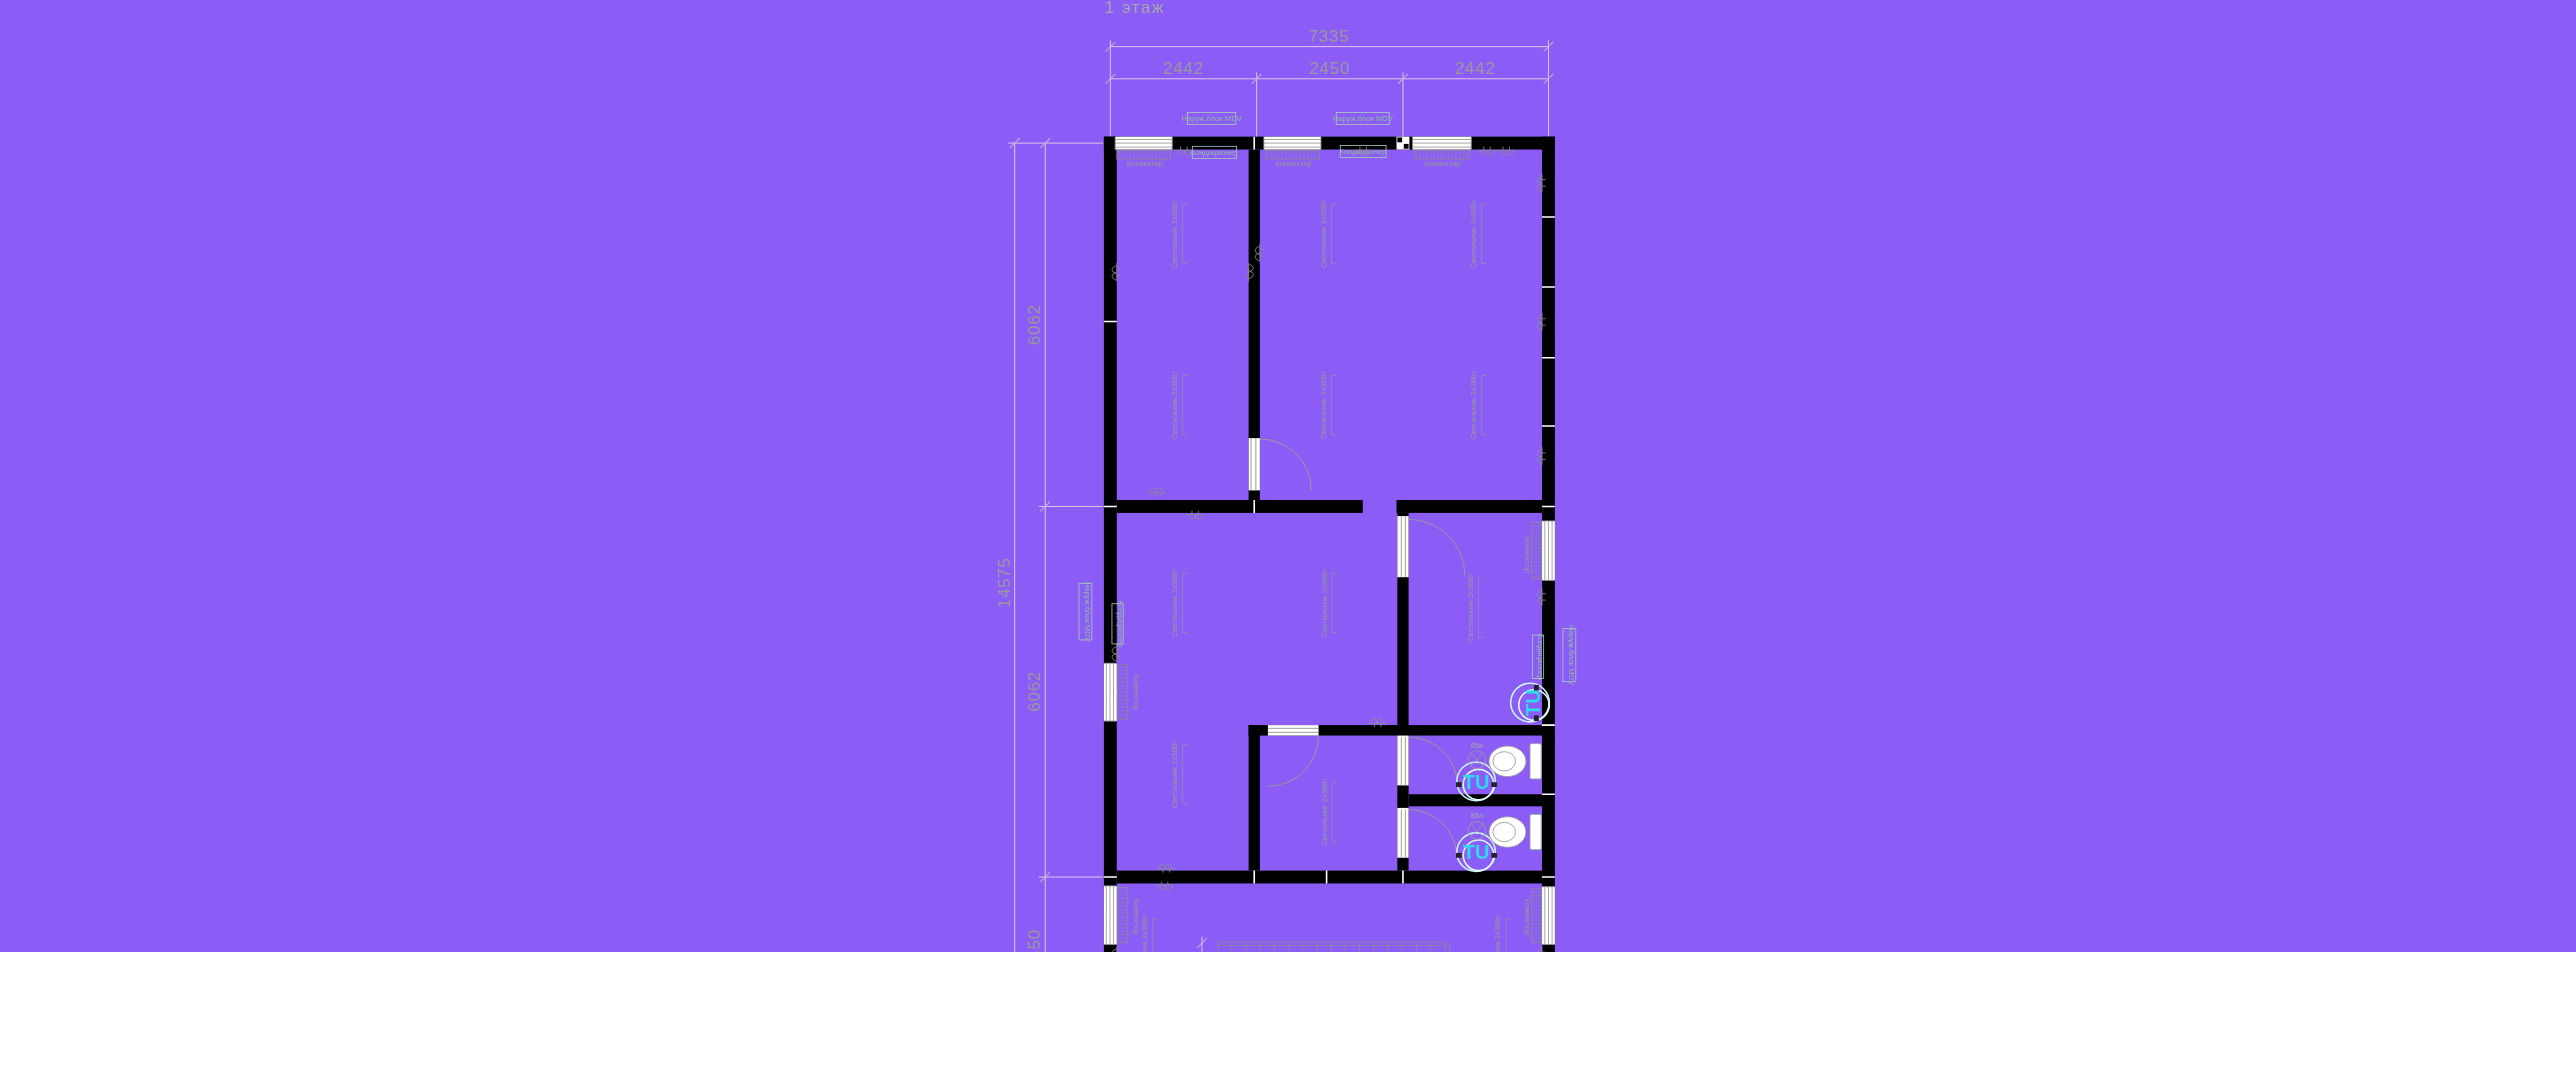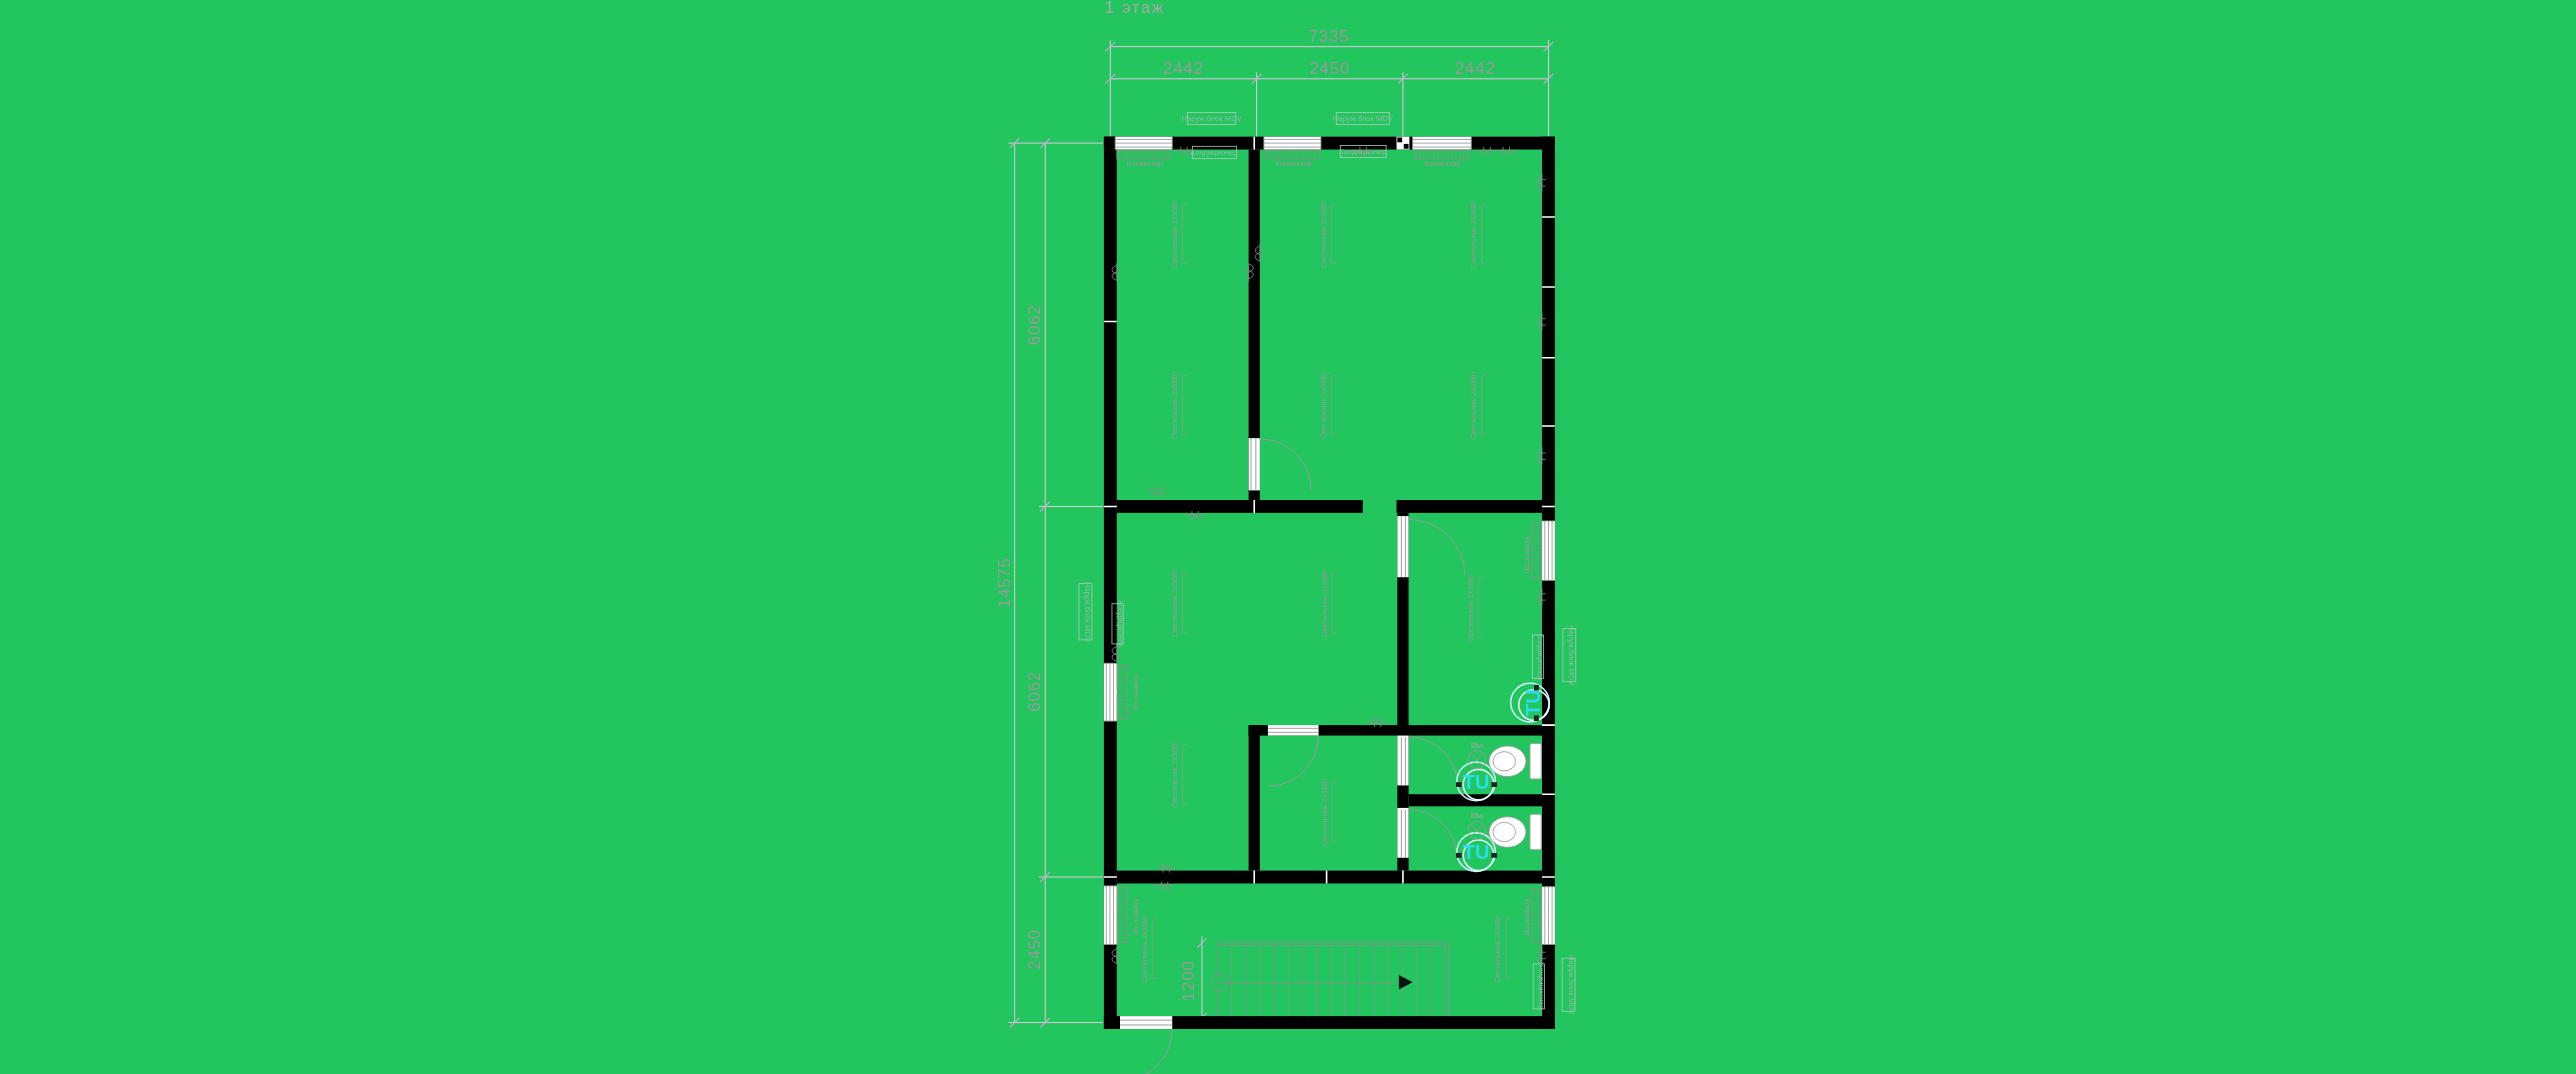--- a/index.html
+++ b/index.html
@@ -1,16 +1,16 @@
 <!DOCTYPE html>
 <html style="font-size:13px"><head>
 <meta charset="utf-8">
 <style>
   html,body{margin:0;padding:0;background:#fff;}
-  #stage{position:relative;width:2576px;height:1074px;background:#22c55e;overflow:hidden;
+  #stage{position:relative;width:2576px;height:952px;background:#8b5cf6;overflow:hidden;
          font-family:"Liberation Sans",sans-serif;}
   svg{position:absolute;left:0;top:0;}
   text{font-family:"Liberation Sans",sans-serif;}
   .dimtxt{fill:#9a9a9a;font-size:21px;letter-spacing:1px;}
   .small{fill:#9a9a9a;font-size:9.5px;}
   .green{fill:#93b9a4;font-size:9.5px;}
   .cyan{fill:#2bdcec;font-size:25px;font-weight:bold;}
   .tiny{fill:#a9a9a9;font-size:8.5px;}
   .title{fill:#a8a8a8;font-size:21px;letter-spacing:2px;}
 </style>

